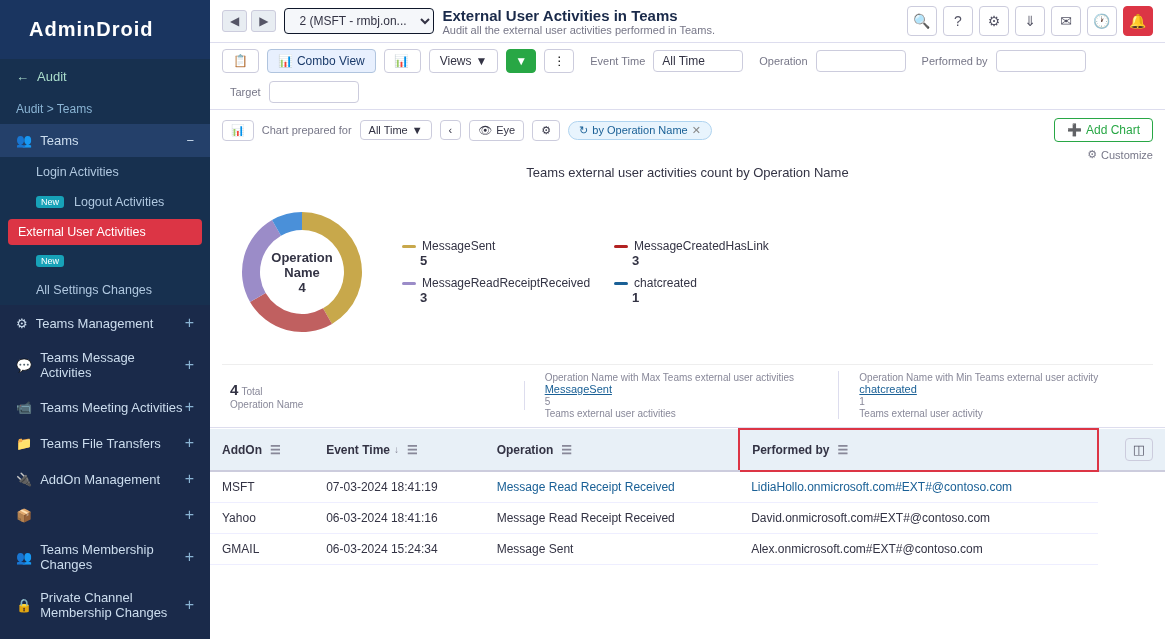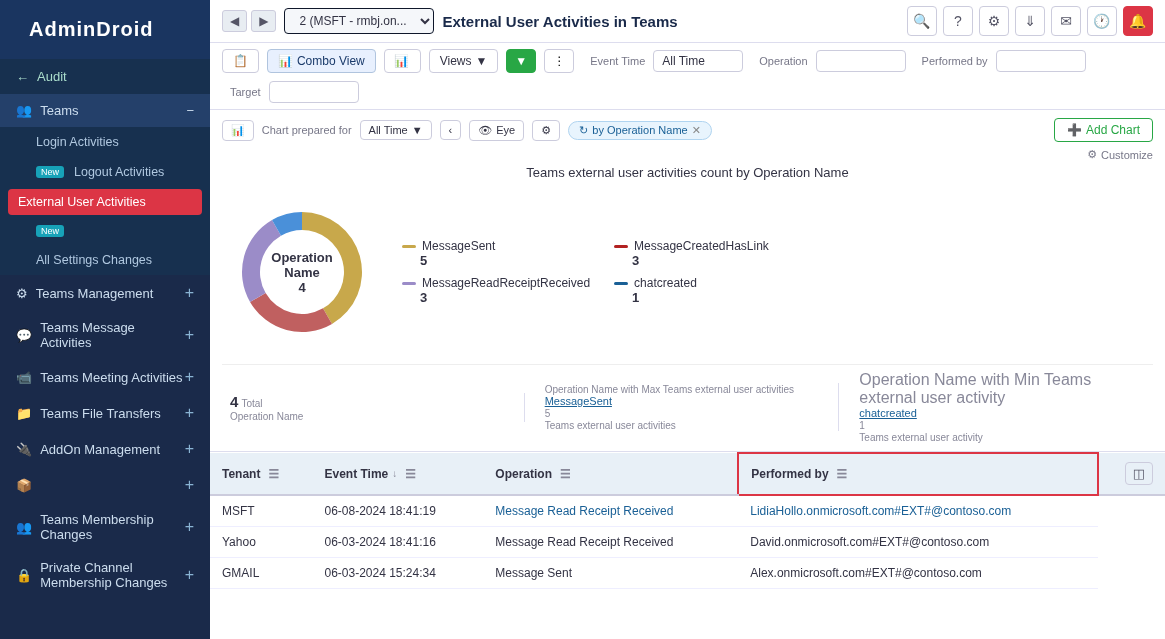--- a/index.html
+++ b/index.html
@@ -84,20 +84,21 @@
   </style>
 </head>
 <body>
 
 <div class="sidebar">
   <div class="sidebar-logo">AdminDroid</div>
   <div class="sidebar-back">
     <span>←</span>
     <span>Audit</span>
   </div>
+  <div class="sidebar-breadcrumb">Audit &gt; Teams</div>
 
   <div class="sidebar-item-group active">
     <span style="display:flex;align-items:center;gap:8px;">
       <span>👥</span>
       <span>Teams</span>
     </span>
     <span>−</span>
   </div>
 
   <div class="sidebar-sub" id="teams-sub">
@@ -182,20 +183,21 @@
 
   <div class="topbar">
     <div class="topbar-left">
       <div class="topbar-nav">
         <button>◀</button>
         <button>▶</button>
       </div>
       <select class="tenant-selector" id="tenant-sel"><option>2 (MSFT - rmbj.on...</option></select>
       <div>
         <div class="page-title">External User Activities in Teams</div>
+        <div class="page-subtitle">Audit all the external user activities performed in Teams.</div>
       </div>
     </div>
     <div class="topbar-right">
       <div class="topbar-icon-btn">🔍</div>
       <div class="topbar-icon-btn">?</div>
       <div class="topbar-icon-btn">⚙</div>
       <div class="topbar-icon-btn">⇓</div>
       <div class="topbar-icon-btn">✉</div>
       <div class="topbar-icon-btn">🕐</div>
       <div class="topbar-icon-btn active">🔔</div>
@@ -321,31 +323,31 @@
               <span class="legend-dot" style="background:#1a6096;width:14px;height:3px;display:inline-block;border-radius:2px;"></span>
               <span>chatcreated</span>
             </div>
             <div class="legend-count">1</div>
           </div>
         </div>
     </div>
     <div class="chart-footer" id="chart-footer">
         <div class="chart-footer-item"><span class="chart-footer-num">4</span> <span style="font-size:10px;color:#889;">Total</span><br><span style="font-size:10px;color:#889;">Operation Name</span></div>
         <div class="chart-footer-item"><span style="font-size:10px;color:#889;">Operation Name with Max Teams external user activities</span><br><a class="chart-footer-link">MessageSent</a><br><span class="chart-footer-small">5<br>Teams external user activities</span></div>
-        <div class="chart-footer-item"><span style="font-size:16px;color:#889;">Operation Name with Min Teams external user activity</span><br><a class="chart-footer-link">chatcreated</a><br><span class="chart-footer-small">1<br>Teams external user activity</span></div>
+        <div class="chart-footer-item"><span style="font-size:10px;color:#889;">Operation Name with Min Teams external user activity</span><br><a class="chart-footer-link">chatcreated</a><br><span class="chart-footer-small">1<br>Teams external user activity</span></div>
       </div>
   </div>
 
   <div class="table-area">
     <table>
       <thead>
         <tr>
             <th>
               <div class="th-inner">
-                <span>Tenant</span>
+                <span>AddOn</span>
                 <span class="col-menu">☰</span>
               </div>
             </th>
             <th>
               <div class="th-inner">
                 <span>Event Time</span>
                 <span class="sort-icon">↓</span>
                 <span class="col-menu">☰</span>
               </div>
             </th>
@@ -362,21 +364,21 @@
               </div>
             </th>
             <th style="background: rgb(232, 240, 247);">
               <button class="table-config-btn">◫</button>
             </th>
           </tr>
       </thead>
       <tbody id="table-body">
       <tr>
     <td>MSFT</td>
-    <td>06-08-2024 18:41:19</td>
+    <td>07-03-2024 18:41:19</td>
     <td style="color:#1a6096">Message Read Receipt Received</td>
     <td><a class="email-link">LidiaHollo.onmicrosoft.com#EXT#@contoso.com</a></td>
   </tr>
           <tr>
     <td>Yahoo</td>
     <td>06-03-2024 18:41:16</td>
     <td style="color:#334">Message Read Receipt Received</td>
     <td>David.onmicrosoft.com#EXT#@contoso.com</td>
   </tr>
           <tr>

